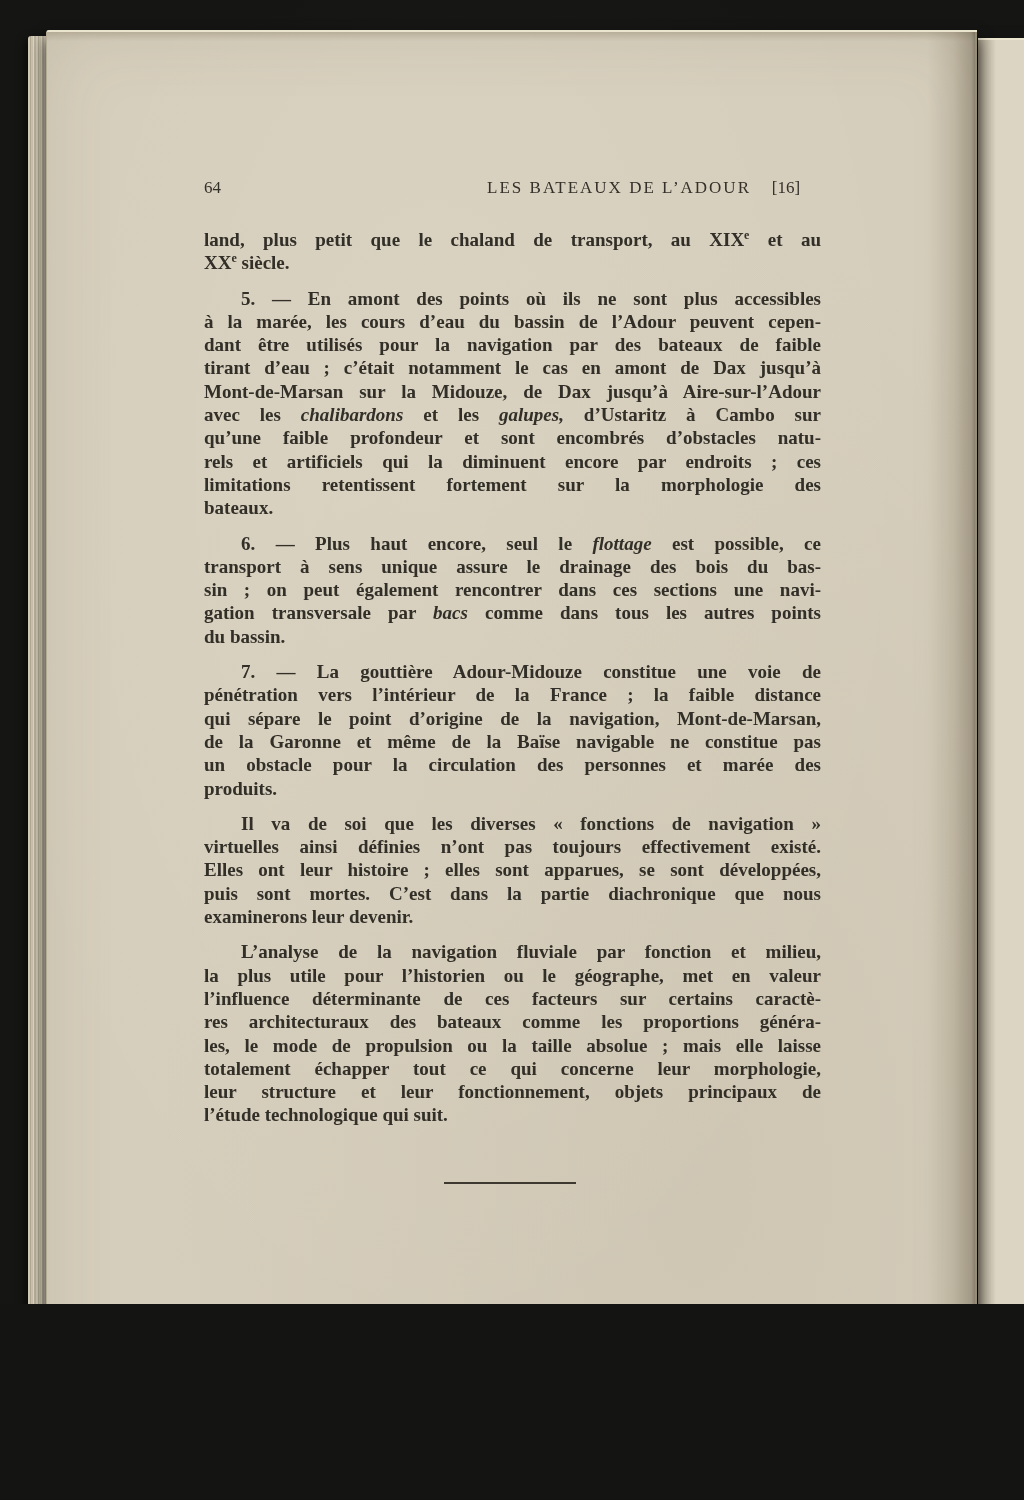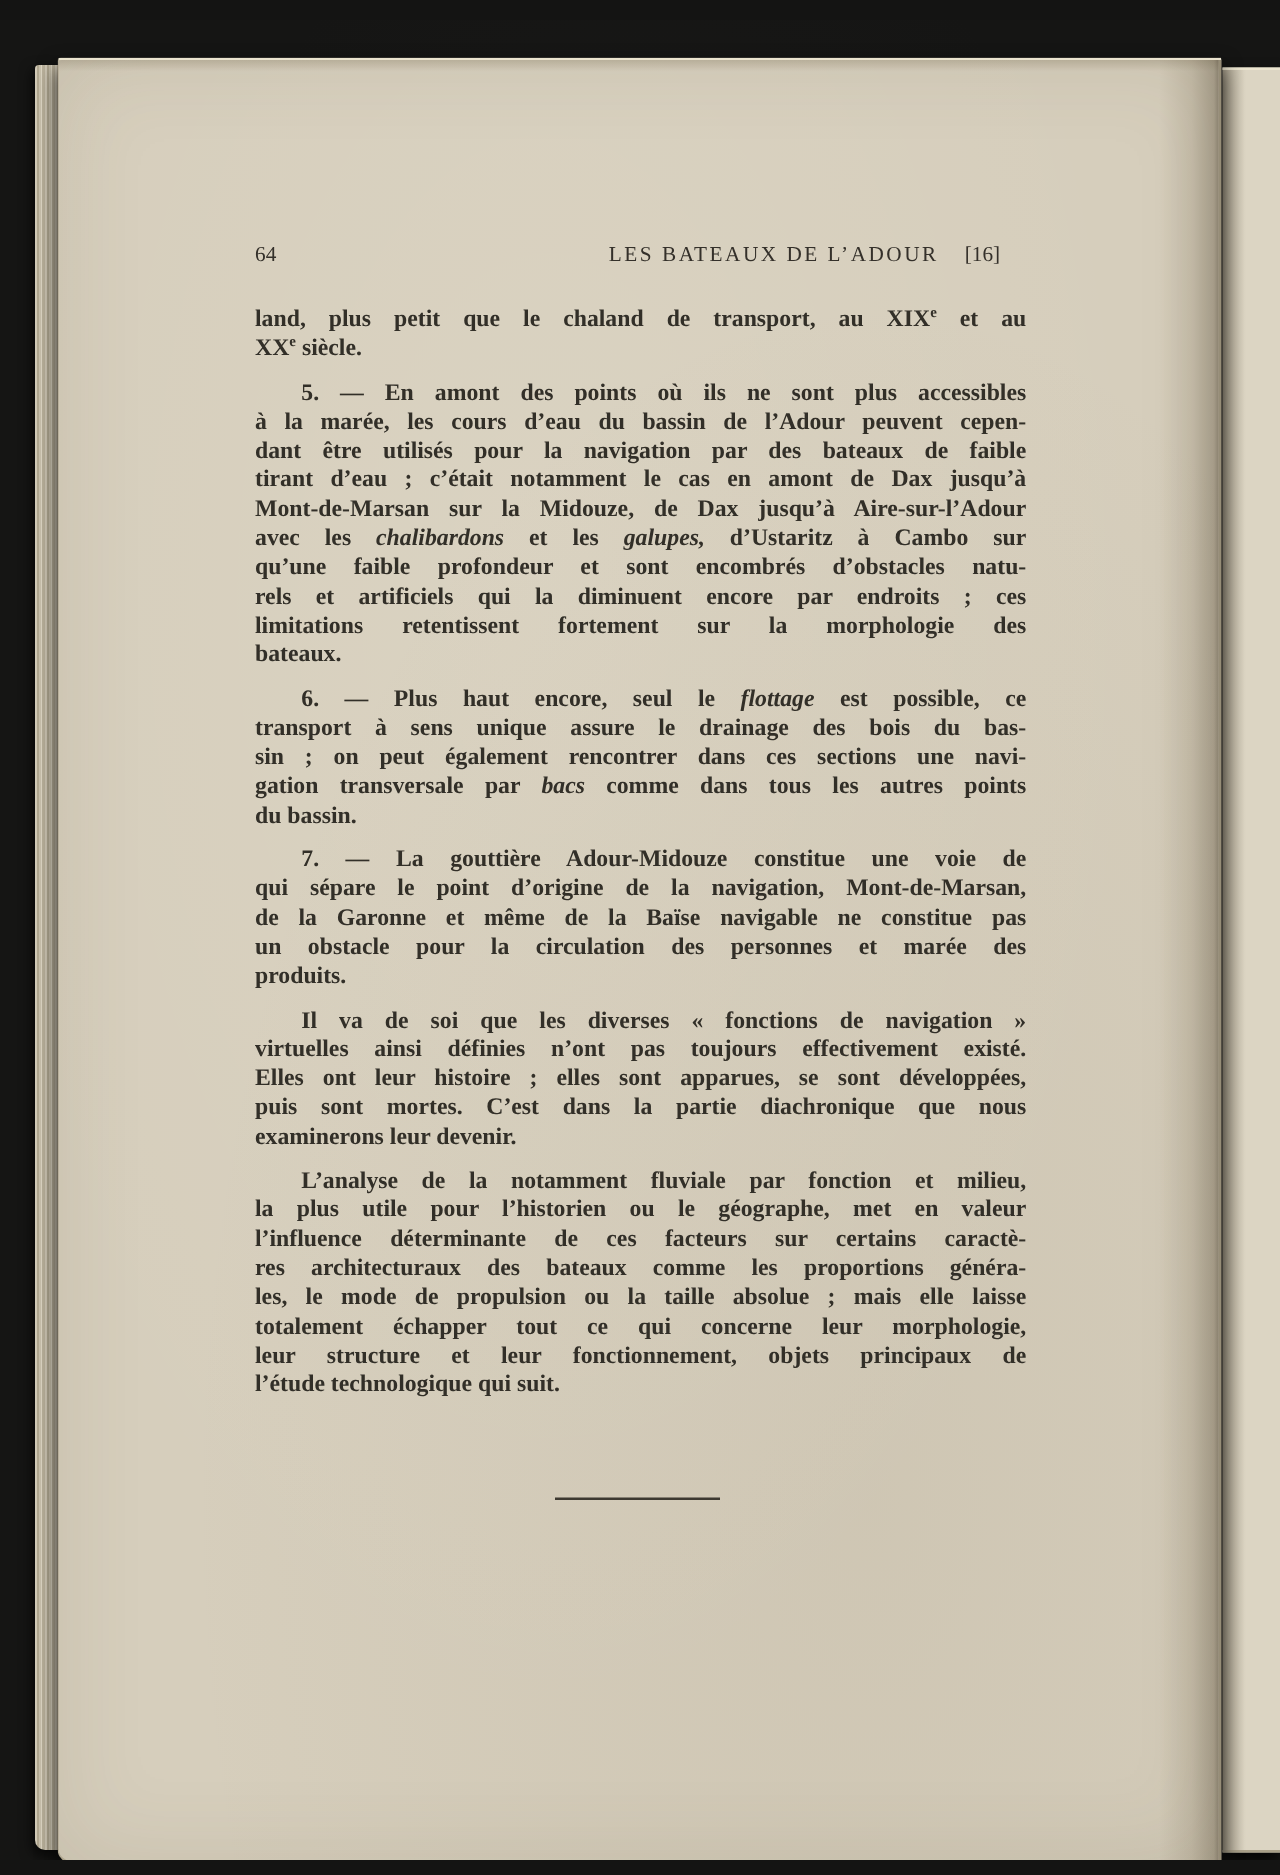--- a/index.html
+++ b/index.html
@@ -1,24 +1,23 @@
 <!DOCTYPE html>
 <html><head>
 <meta charset="utf-8">
 <style>
   html, body { margin: 0; padding: 0; background: #141413; }
   .canvas {
     position: relative;
-    width: 1024px; height: 1472px;
+    width: 1024px; height: 1304px;
     background:
       radial-gradient(ellipse at 50% 40%, rgba(60,58,52,0.12), rgba(0,0,0,0) 60%),
       #151514;
     overflow: hidden;
     font-family: "Liberation Serif", "DejaVu Serif", serif;
-    margin-top: 16px;
   }
 
   
   .edge-stack {
     position: absolute;
     left: 28px; top: 36px; width: 20px; height: 1428px;
     background: repeating-linear-gradient(90deg,
       #d3cbb8 0 2px, #b2a992 2px 3px, #cbc3ae 3px 5px,
       #e0d9c6 5px 6px, #bdb49e 6px 8px);
     border-radius: 3px 0 0 8px;
@@ -128,34 +127,35 @@
         </div>
       <div class="para">
           <div class="line indent"><span>6. — Plus haut encore, seul le </span><span class="it">flottage</span><span> est possible, ce</span></div>
           <div class="line"><span>transport à sens unique assure le drainage des bois du bas-</span></div>
           <div class="line"><span>sin ; on peut également rencontrer dans ces sections une navi-</span></div>
           <div class="line"><span>gation transversale par </span><span class="it">bacs</span><span> comme dans tous les autres points</span></div>
           <div class="line last"><span>du bassin.</span></div>
         </div>
       <div class="para">
           <div class="line indent"><span>7. — La gouttière Adour-Midouze constitue une voie de</span></div>
+          <div class="line"><span>pénétration vers l’intérieur de la France ; la faible distance</span></div>
           <div class="line"><span>qui sépare le point d’origine de la navigation, Mont-de-Marsan,</span></div>
           <div class="line"><span>de la Garonne et même de la Baïse navigable ne constitue pas</span></div>
           <div class="line"><span>un obstacle pour la circulation des personnes et marée des</span></div>
           <div class="line last"><span>produits.</span></div>
         </div>
       <div class="para">
           <div class="line indent"><span>Il va de soi que les diverses « fonctions de navigation »</span></div>
           <div class="line"><span>virtuelles ainsi définies n’ont pas toujours effectivement existé.</span></div>
           <div class="line"><span>Elles ont leur histoire ; elles sont apparues, se sont développées,</span></div>
           <div class="line"><span>puis sont mortes. C’est dans la partie diachronique que nous</span></div>
           <div class="line last"><span>examinerons leur devenir.</span></div>
         </div>
       <div class="para">
-          <div class="line indent"><span>L’analyse de la notamment fluviale par fonction et milieu,</span></div>
+          <div class="line indent"><span>L’analyse de la navigation fluviale par fonction et milieu,</span></div>
           <div class="line"><span>la plus utile pour l’historien ou le géographe, met en valeur</span></div>
           <div class="line"><span>l’influence déterminante de ces facteurs sur certains caractè-</span></div>
           <div class="line"><span>res architecturaux des bateaux comme les proportions généra-</span></div>
           <div class="line"><span>les, le mode de propulsion ou la taille absolue ; mais elle laisse</span></div>
           <div class="line"><span>totalement échapper tout ce qui concerne leur morphologie,</span></div>
           <div class="line"><span>leur structure et leur fonctionnement, objets principaux de</span></div>
           <div class="line last"><span>l’étude technologique qui suit.</span></div>
         </div>
     </div>
 

